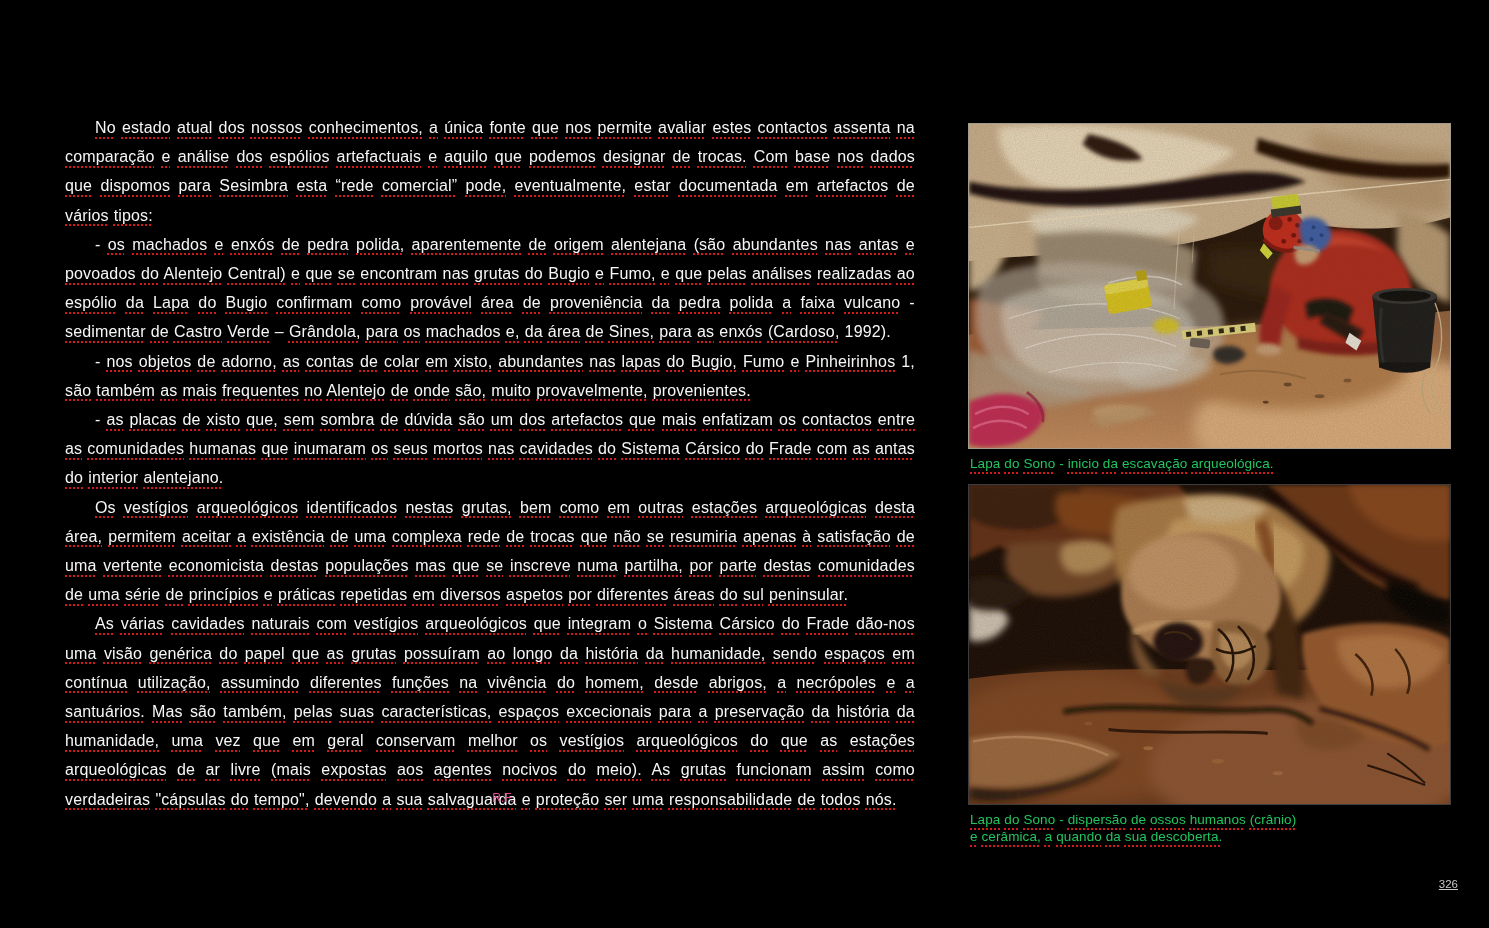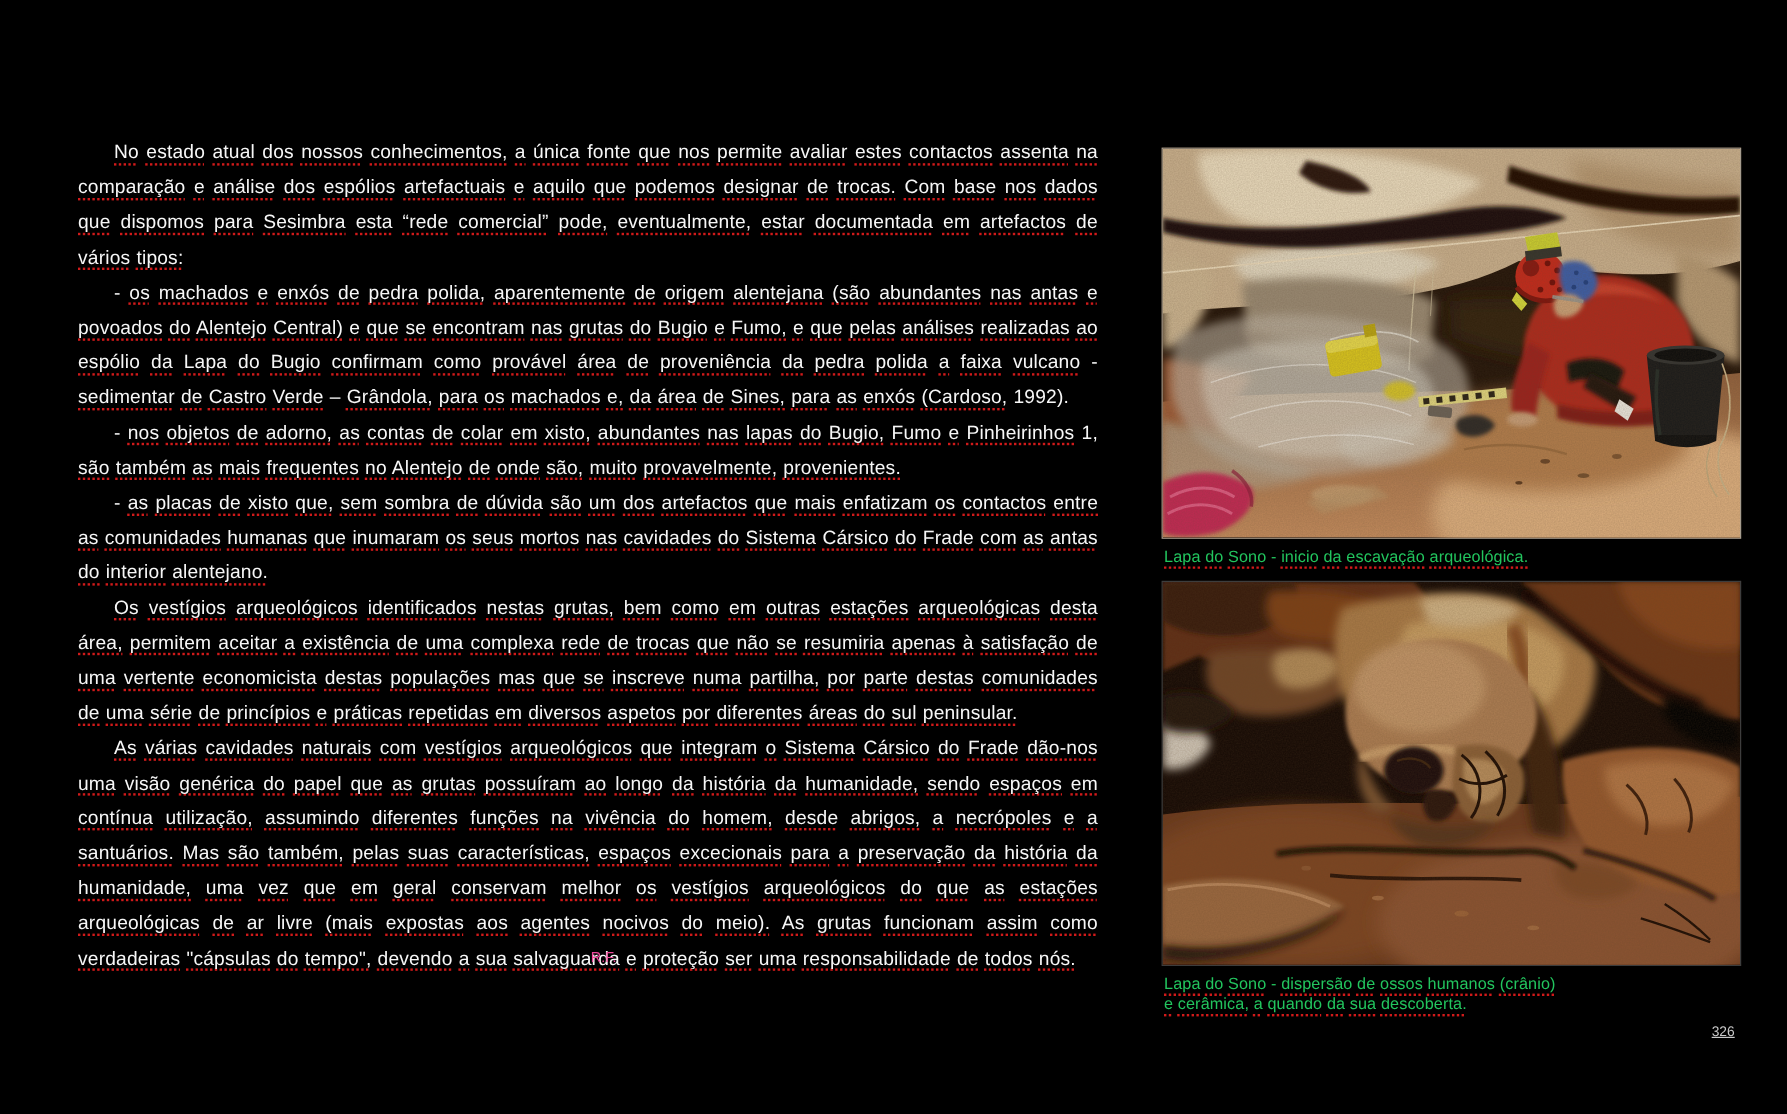--- a/index.html
+++ b/index.html
@@ -33,22 +33,22 @@
   .fig2 { top:484px; }
   .photo { display:block; box-sizing:border-box; }
   .photo1 { width:483px; height:326px; border:1px solid #a59c8e; background:#241509; }
   .photo2 { width:483px; height:321px; border:1px solid #3d3d3d; background:#150a05; }
   .photo svg { display:block; width:100%; height:100%; }
   .caption {
     margin-top:6px; padding-left:2px;
     font-size:13.5px; line-height:17px; color:#22c55e; letter-spacing:0.1px;
   }
   .page-number {
-    position:absolute; left:1414px; top:854px; width:44px;
-    text-align:center; font-size:11.5px; color:#c9c9c9;text-decoration:underline;
+    position:absolute; left:1414px; top:878px; width:44px;
+    text-align:right; font-size:11.5px; color:#c9c9c9;text-decoration:underline;
   }
 </style>
 </head>
 <body>
 
 <section class="text-col">
   <p class="para"><span class="sq">No</span> <span class="sq">estado</span> <span class="sq">atual</span> <span class="sq">dos</span> <span class="sq">nossos</span> <span class="sq">conhecimentos,</span> <span class="sq">a</span> <span class="sq">única</span> <span class="sq">fonte</span> <span class="sq">que</span> <span class="sq">nos</span> <span class="sq">permite</span> <span class="sq">avaliar</span> <span class="sq">estes</span> <span class="sq">contactos</span> <span class="sq">assenta</span> <span class="sq">na</span> <span class="sq">comparação</span> <span class="sq">e</span> <span class="sq">análise</span> <span class="sq">dos</span> <span class="sq">espólios</span> <span class="sq">artefactuais</span> <span class="sq">e</span> <span class="sq">aquilo</span> <span class="sq">que</span> <span class="sq">podemos</span> <span class="sq">designar</span> <span class="sq">de</span> <span class="sq">trocas.</span> <span class="sq">Com</span> <span class="sq">base</span> <span class="sq">nos</span> <span class="sq">dados</span> <span class="sq">que</span> <span class="sq">dispomos</span> <span class="sq">para</span> <span class="sq">Sesimbra</span> <span class="sq">esta</span> <span class="sq">“rede</span> <span class="sq">comercial”</span> <span class="sq">pode,</span> <span class="sq">eventualmente,</span> <span class="sq">estar</span> <span class="sq">documentada</span> <span class="sq">em</span> <span class="sq">artefactos</span> <span class="sq">de</span> <span class="sq">vários</span> <span class="sq">tipos:</span></p>
   <p class="para">- <span class="sq">os</span> <span class="sq">machados</span> <span class="sq">e</span> <span class="sq">enxós</span> <span class="sq">de</span> <span class="sq">pedra</span> <span class="sq">polida,</span> <span class="sq">aparentemente</span> <span class="sq">de</span> <span class="sq">origem</span> <span class="sq">alentejana</span> <span class="sq">(são</span> <span class="sq">abundantes</span> <span class="sq">nas</span> <span class="sq">antas</span> <span class="sq">e</span> <span class="sq">povoados</span> <span class="sq">do</span> <span class="sq">Alentejo</span> <span class="sq">Central)</span> <span class="sq">e</span> <span class="sq">que</span> <span class="sq">se</span> <span class="sq">encontram</span> <span class="sq">nas</span> <span class="sq">grutas</span> <span class="sq">do</span> <span class="sq">Bugio</span> <span class="sq">e</span> <span class="sq">Fumo,</span> <span class="sq">e</span> <span class="sq">que</span> <span class="sq">pelas</span> <span class="sq">análises</span> <span class="sq">realizadas</span> <span class="sq">ao</span> <span class="sq">espólio</span> <span class="sq">da</span> <span class="sq">Lapa</span> <span class="sq">do</span> <span class="sq">Bugio</span> <span class="sq">confirmam</span> <span class="sq">como</span> <span class="sq">provável</span> <span class="sq">área</span> <span class="sq">de</span> <span class="sq">proveniência</span> <span class="sq">da</span> <span class="sq">pedra</span> <span class="sq">polida</span> <span class="sq">a</span> <span class="sq">faixa</span> <span class="sq">vulcano</span> - <span class="sq">sedimentar</span> <span class="sq">de</span> <span class="sq">Castro</span> <span class="sq">Verde</span> – <span class="sq">Grândola,</span> <span class="sq">para</span> <span class="sq">os</span> <span class="sq">machados</span> <span class="sq">e,</span> <span class="sq">da</span> <span class="sq">área</span> <span class="sq">de</span> <span class="sq">Sines,</span> <span class="sq">para</span> <span class="sq">as</span> <span class="sq">enxós</span> <span class="sq">(Cardoso,</span> 1992).</p>
   <p class="para">- <span class="sq">nos</span> <span class="sq">objetos</span> <span class="sq">de</span> <span class="sq">adorno,</span> <span class="sq">as</span> <span class="sq">contas</span> <span class="sq">de</span> <span class="sq">colar</span> <span class="sq">em</span> <span class="sq">xisto,</span> <span class="sq">abundantes</span> <span class="sq">nas</span> <span class="sq">lapas</span> <span class="sq">do</span> <span class="sq">Bugio,</span> <span class="sq">Fumo</span> <span class="sq">e</span> <span class="sq">Pinheirinhos</span> 1, <span class="sq">são</span> <span class="sq">também</span> <span class="sq">as</span> <span class="sq">mais</span> <span class="sq">frequentes</span> <span class="sq">no</span> <span class="sq">Alentejo</span> <span class="sq">de</span> <span class="sq">onde</span> <span class="sq">são,</span> <span class="sq">muito</span> <span class="sq">provavelmente,</span> <span class="sq">provenientes.</span></p>
   <p class="para">- <span class="sq">as</span> <span class="sq">placas</span> <span class="sq">de</span> <span class="sq">xisto</span> <span class="sq">que,</span> <span class="sq">sem</span> <span class="sq">sombra</span> <span class="sq">de</span> <span class="sq">dúvida</span> <span class="sq">são</span> <span class="sq">um</span> <span class="sq">dos</span> <span class="sq">artefactos</span> <span class="sq">que</span> <span class="sq">mais</span> <span class="sq">enfatizam</span> <span class="sq">os</span> <span class="sq">contactos</span> <span class="sq">entre</span> <span class="sq">as</span> <span class="sq">comunidades</span> <span class="sq">humanas</span> <span class="sq">que</span> <span class="sq">inumaram</span> <span class="sq">os</span> <span class="sq">seus</span> <span class="sq">mortos</span> <span class="sq">nas</span> <span class="sq">cavidades</span> <span class="sq">do</span> <span class="sq">Sistema</span> <span class="sq">Cársico</span> <span class="sq">do</span> <span class="sq">Frade</span> <span class="sq">com</span> <span class="sq">as</span> <span class="sq">antas</span> <span class="sq">do</span> <span class="sq">interior</span> <span class="sq">alentejano.</span></p>

